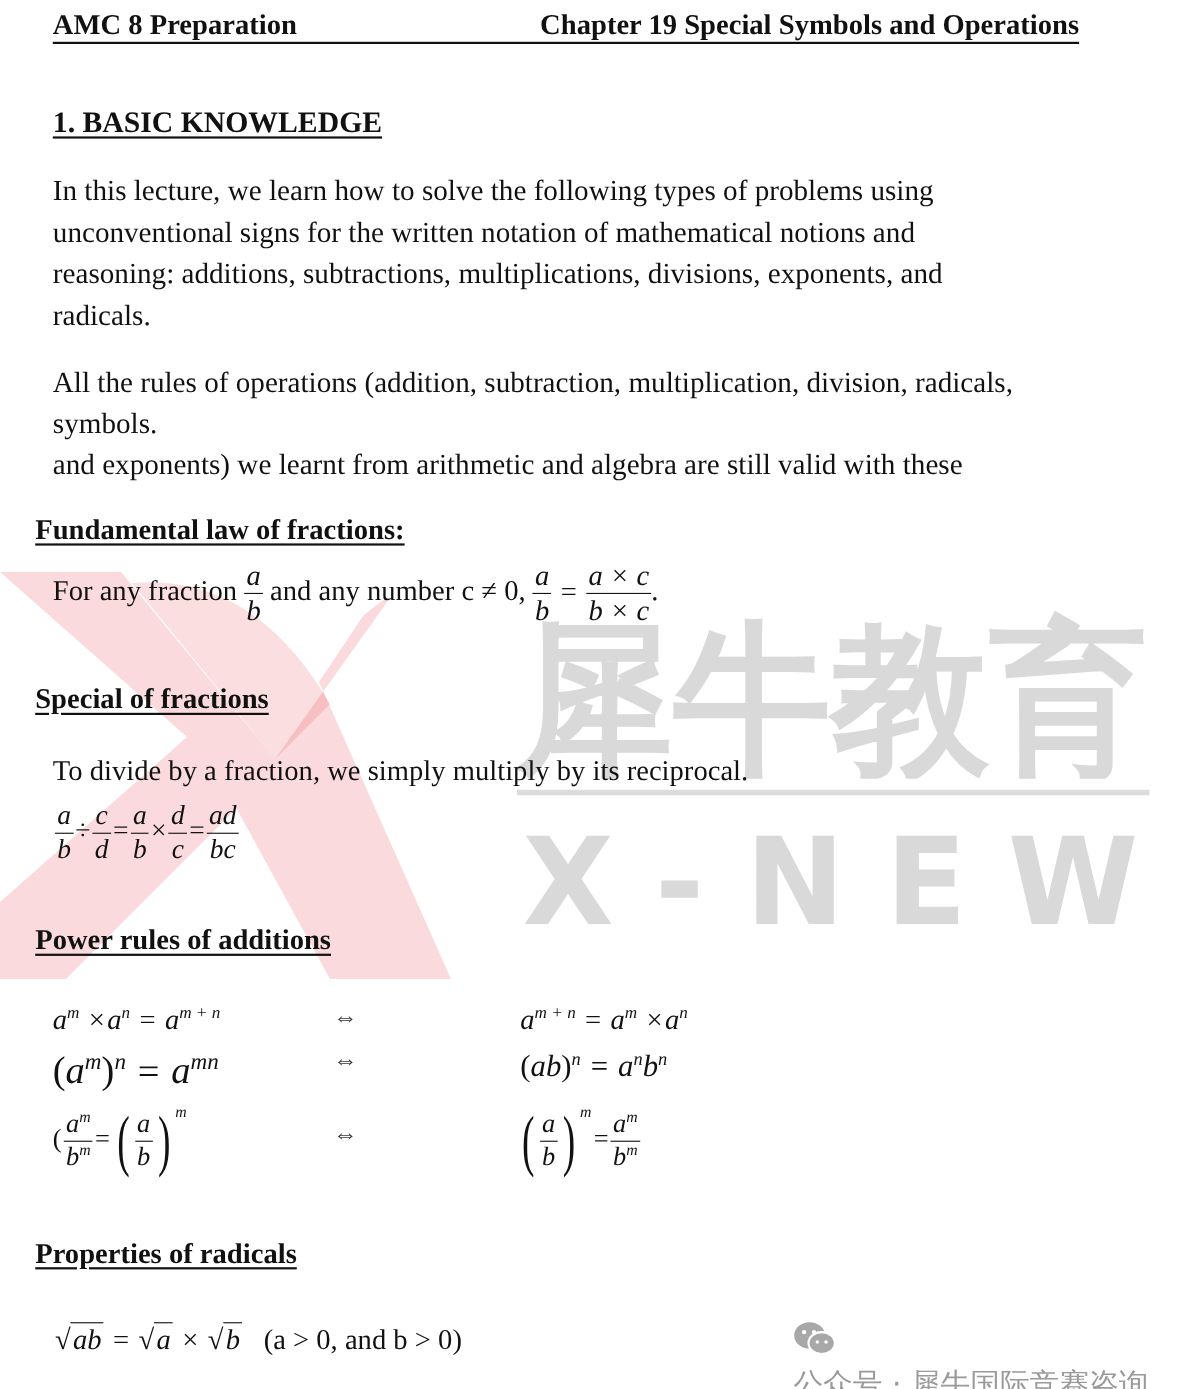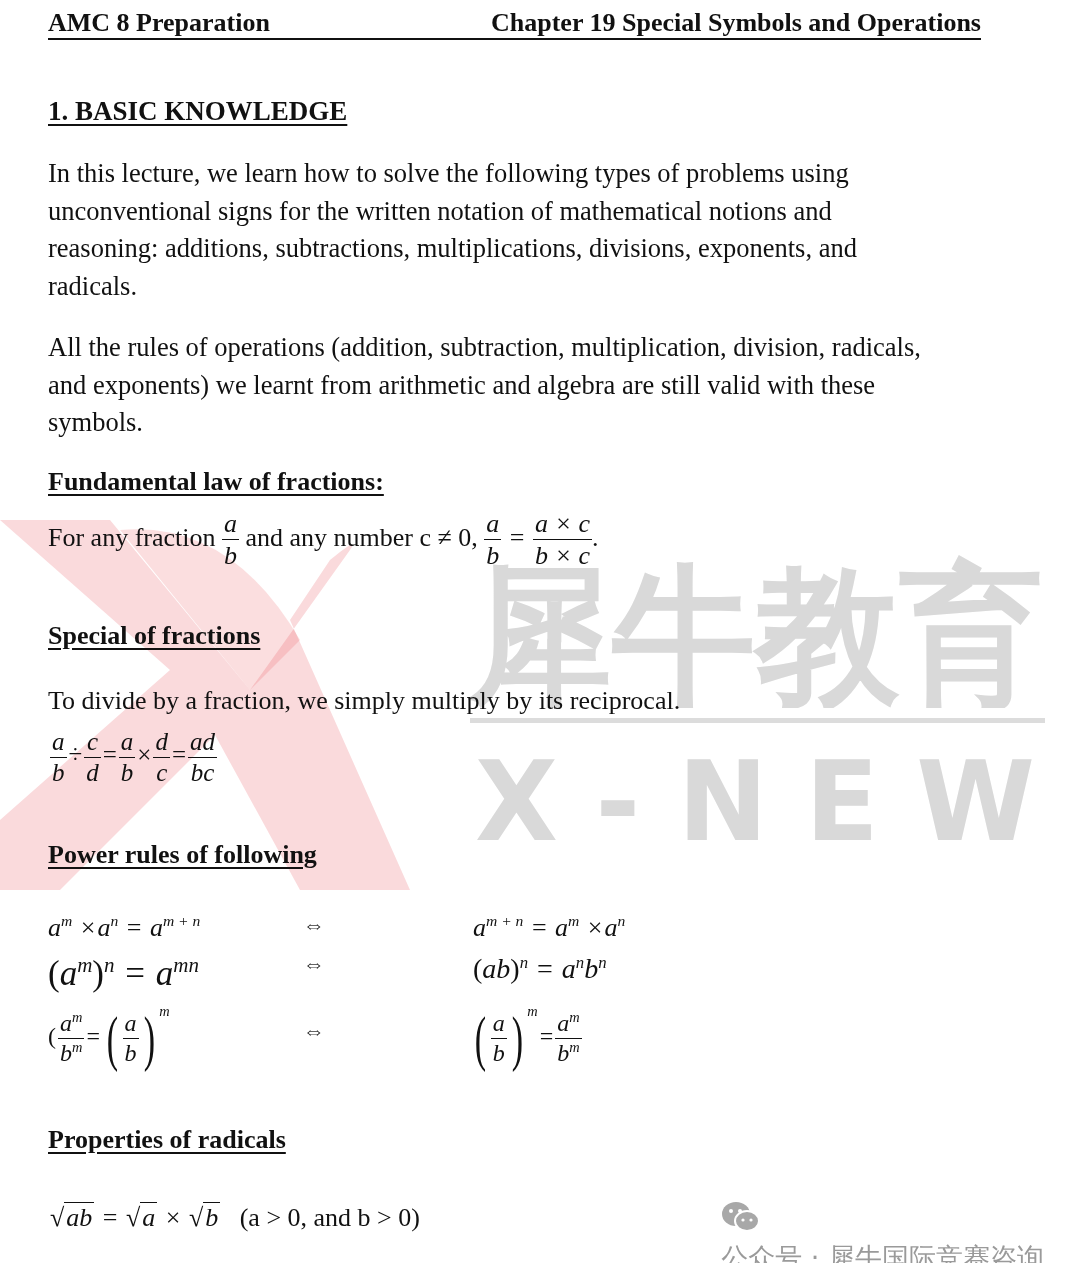--- a/index.html
+++ b/index.html
@@ -15,21 +15,21 @@
   .wm-line { left: 470px; top: 718px; width: 575px; height: 5px; background: #dcdcdc; z-index: 0; }
   .wm-xnew { left: 475px; top: 748px; width: 570px; height: 100px; z-index: 0; }
   .content { position: absolute; left: 0; top: 0; width: 1080px; height: 936px; z-index: 1; }
 
   .hdr { left: 48px; top: 6px; width: 933px; height: 32px; border-bottom: 2.5px solid #111; }
   .hdr span { position: absolute; top: 2px; font-weight: bold; font-size: 26px; }
   .hdr .l { left: 0; }
   .hdr .r { right: 0; }
 
   .h1 { left: 48px; top: 96px; font-weight: bold; font-size: 27px; text-decoration: underline; text-decoration-thickness: 2px; text-underline-offset: 4px; }
-  .h2 { font-weight: bold; font-size: 26px; text-decoration: underline; text-decoration-thickness: 2px; text-underline-offset: 4px; left: 48px; }
+  .h2 { font-weight: bold; font-size: 26px; text-decoration: underline; text-decoration-thickness: 2px; text-underline-offset: 4px; left: 32px; }
   .para { left: 48px; width: 950px; font-size: 26.5px; line-height: 37.5px; }
 
   .frac { display: inline-block; vertical-align: middle; text-align: center; font-style: italic; line-height: 1.2; }
   .frac .num { display: block; padding: 0 2px; }
   .frac .den { display: block; border-top: 1.5px solid #111; padding: 0 2px; }
   .op { font-style: normal; padding: 0 2px; }
   .m { font-style: italic; }
   sup { font-size: 60%; font-style: italic; }
   .iff { font-size: 22px; color: #333; }
   .paren { font-size: 62px; font-weight: 200; vertical-align: middle; line-height: 1; display: inline-block; transform: scaleX(0.55); }
@@ -63,22 +63,22 @@
 
   <div class="abs para" style="top:155px;">
     <div>In this lecture, we learn how to solve the following types of problems using</div>
     <div>unconventional signs for the written notation of mathematical notions and</div>
     <div>reasoning: additions, subtractions, multiplications, divisions, exponents, and</div>
     <div>radicals.</div>
   </div>
 
   <div class="abs para" style="top:329px;">
     <div>All the rules of operations (addition, subtraction, multiplication, division, radicals,</div>
+    <div>symbols.</div>
     <div>and exponents) we learnt from arithmetic and algebra are still valid with these</div>
-    <div>symbols.</div>
   </div>
 
   <div class="abs h2" style="top:467px;">Fundamental law of fractions:</div>
 
   <div class="abs" style="left:48px; top:508px; font-size:26px; white-space:nowrap;">
     <span>For any fraction</span>
     <span class="frac"><span class="num">a</span><span class="den">b</span></span>
     <span>and any number c ≠ 0,</span>
     <span class="frac"><span class="num">a</span><span class="den">b</span></span>
     <span class="op">=</span>
@@ -86,21 +86,21 @@
   </div>
 
   <div class="abs h2" style="top:621px;">Special of fractions</div>
 
   <div class="abs" style="left:48px; top:686px; font-size:26px;">To divide by a fraction, we simply multiply by its reciprocal.</div>
 
   <div class="abs" style="left:50px; top:727px; font-size:25px; white-space:nowrap;">
     <span class="frac"><span class="num">a</span><span class="den">b</span></span><span class="op">÷</span><span class="frac"><span class="num">c</span><span class="den">d</span></span><span class="op">=</span><span class="frac"><span class="num">a</span><span class="den">b</span></span><span class="op">×</span><span class="frac"><span class="num">d</span><span class="den">c</span></span><span class="op">=</span><span class="frac"><span class="num">ad</span><span class="den">bc</span></span>
   </div>
 
-  <div class="abs h2" style="top:840px;">Power rules of following</div>
+  <div class="abs h2" style="top:840px;">Power rules of additions</div>
 
   <div class="abs" style="left:48px; top:912px; font-size:26px; white-space:nowrap;">
     <span class="m">a</span><sup>m</sup> <span class="op">×</span><span class="m">a</span><sup>n</sup> <span class="op">=</span> <span class="m">a</span><sup>m + n</sup>
   </div>
   <div class="abs iff" style="left:303px; top:912px;">⇔</div>
   <div class="abs" style="left:473px; top:912px; font-size:26px; white-space:nowrap;">
     <span class="m">a</span><sup>m + n</sup> <span class="op">=</span> <span class="m">a</span><sup>m</sup> <span class="op">×</span><span class="m">a</span><sup>n</sup>
   </div>
 
   <div class="abs" style="left:48px; top:953px; font-size:35px; white-space:nowrap;">

